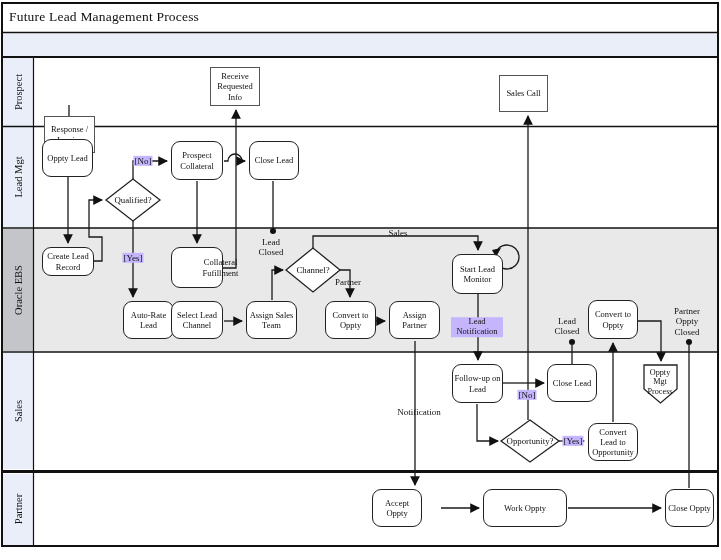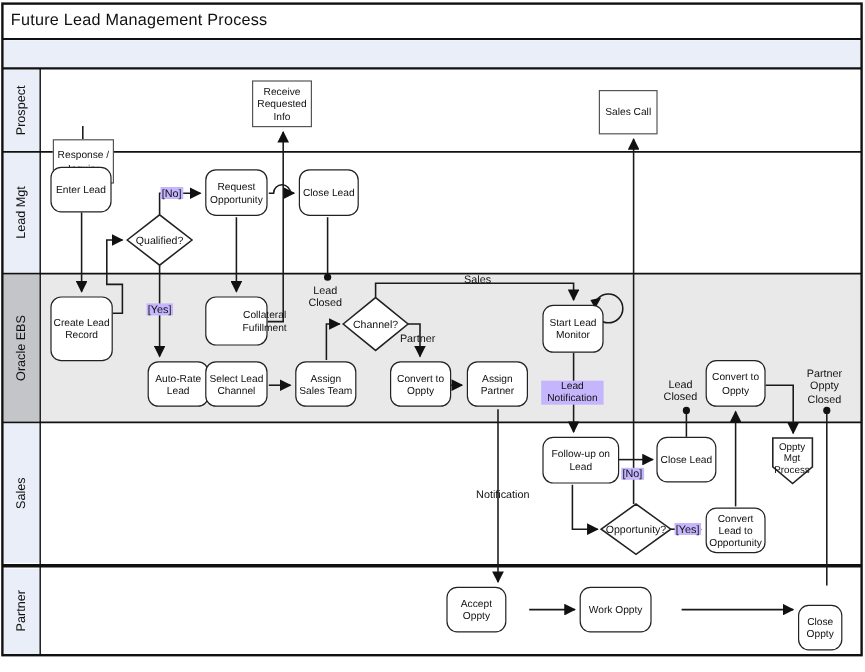--- a/index.html
+++ b/index.html
@@ -1,17 +1,17 @@
 <!DOCTYPE html>
 <html style="--lane-label-bg: #e9eef8; --ebs-label-bg: #c4c5c9; --ebs-body-bg: #e9e9e9; --header-band-bg: #e9eef8; --line: #1a1a1a;"><head>
 <meta charset="utf-8">
 <style>
   html,body{margin:0;padding:0;background:#fff;}
   #canvas{position:relative;width:721px;height:560px;background:#fff;
-          font-family:Liberation Sans, sans-serif;color:#111;overflow:hidden;}
+          font-family:Liberation Serif, serif;color:#111;overflow:hidden;}
   #wires{position:absolute;left:0;top:0;z-index:1;}
   .title{position:absolute;left:9px;top:9px;font-size:13.5px;letter-spacing:.2px;z-index:3;}
   .lane-label{position:absolute;z-index:3;font-size:10.5px;white-space:nowrap;
               transform:translate(-50%,-50%) rotate(-90deg);}
   .box{position:absolute;z-index:3;background:#fff;border:1.3px solid #222;
        display:flex;align-items:center;justify-content:center;text-align:center;
        font-size:8.5px;line-height:1.2;padding:1px;box-sizing:border-box;}
   .round{border-radius:9px;}
   .rect{border:1.5px solid #555;border-radius:0;}
   .dlabel{position:absolute;z-index:3;font-size:8.8px;white-space:nowrap;
@@ -104,41 +104,41 @@
   <div class="lane-label" style="left:18px;top:92px;">Prospect</div>
   <div class="lane-label" style="left:18px;top:177px;">Lead Mgt</div>
   <div class="lane-label" style="left:18px;top:290px;">Oracle EBS</div>
   <div class="lane-label" style="left:18px;top:411px;">Sales</div>
   <div class="lane-label" style="left:18px;top:509px;">Partner</div>
 
   <div class="box rect" style="left:44px;top:68px;width:51px;height:37px;margin-top:48px;">Response / Inquiry</div>
   <div class="box rect" style="left:210px;top:67px;width:50px;height:39px;">Receive Requested Info</div>
   <div class="box rect" style="left:499px;top:75px;width:49px;height:37px;">Sales Call</div>
 
-  <div class="box round" style="left:42px;top:139px;width:51px;height:38px;">Enter Lead</div>
-  <div class="box round" style="left:171px;top:141px;width:52px;height:39px;">Request Opportunity</div>
+  <div class="box round" style="left:42px;top:139px;width:51px;height:38px;">Oppty Lead</div>
+  <div class="box round" style="left:171px;top:141px;width:52px;height:39px;">Prospect Collateral</div>
   <div class="box round" style="left:249px;top:141px;width:50px;height:39px;">Close Lead</div>
 
-  <div class="box round" style="left:42px;top:247px;width:52px;height:54px;">Create Lead Record</div>
+  <div class="box round" style="left:42px;top:247px;width:52px;height:29px;">Create Lead Record</div>
   <div class="box round" style="left:171px;top:247px;width:52px;height:41px;padding-left:48px;">Collateral Fufillment</div>
   <div class="box round" style="left:107px;top:301px;width:51px;height:38px;margin-left:16px;">Auto-Rate Lead</div>
   <div class="box round" style="left:171px;top:301px;width:52px;height:38px;">Select Lead Channel</div>
   <div class="box round" style="left:246px;top:301px;width:51px;height:38px;">Assign Sales Team</div>
   <div class="box round" style="left:325px;top:301px;width:51px;height:38px;">Convert to Oppty</div>
   <div class="box round" style="left:389px;top:301px;width:51px;height:38px;">Assign Partner</div>
   <div class="box round" style="left:452px;top:254px;width:51px;height:40px;">Start Lead Monitor</div>
   <div class="box round" style="left:588px;top:300px;width:50px;height:39px;">Convert to Oppty</div>
 
-  <div class="box round" style="left:452px;top:364px;width:64px;height:39px;text-align:center;">Follow-up on Lead</div>
+  <div class="box round" style="left:452px;top:364px;width:51px;height:39px;text-align:center;">Follow-up on Lead</div>
   <div class="box round" style="left:547px;top:364px;width:50px;height:38px;">Close Lead</div>
   <div class="box round" style="left:588px;top:423px;width:50px;height:38px;">Convert Lead to Opportunity</div>
 
   <div class="box round" style="left:372px;top:489px;width:50px;height:38px;">Accept Oppty</div>
-  <div class="box round" style="left:483px;top:489px;width:60px;height:38px;">Work Oppty</div>
-  <div class="box round" style="left:665px;top:504px;width:37px;height:38px;">Close Oppty</div>
+  <div class="box round" style="left:483px;top:489px;width:84px;height:38px;">Work Oppty</div>
+  <div class="box round" style="left:665px;top:489px;width:49px;height:38px;">Close Oppty</div>
 
   <div class="dlabel" style="left:133px;top:200px;">Qualified?</div>
   <div class="dlabel" style="left:313px;top:270px;">Channel?</div>
   <div class="dlabel" style="left:530px;top:441px;">Opportunity?</div>
   <div class="plabel" style="left:660px;top:382px;width:36px;">Oppty Mgt Process</div>
 
   <div class="elabel chip" style="left:143px;top:161px;">[No]</div>
   <div class="elabel chip" style="left:133px;top:258px;">[Yes]</div>
   <div class="elabel" style="left:271px;top:247px;width:34px;">Lead Closed</div>
   <div class="elabel" style="left:398px;top:233px;">Sales</div>

